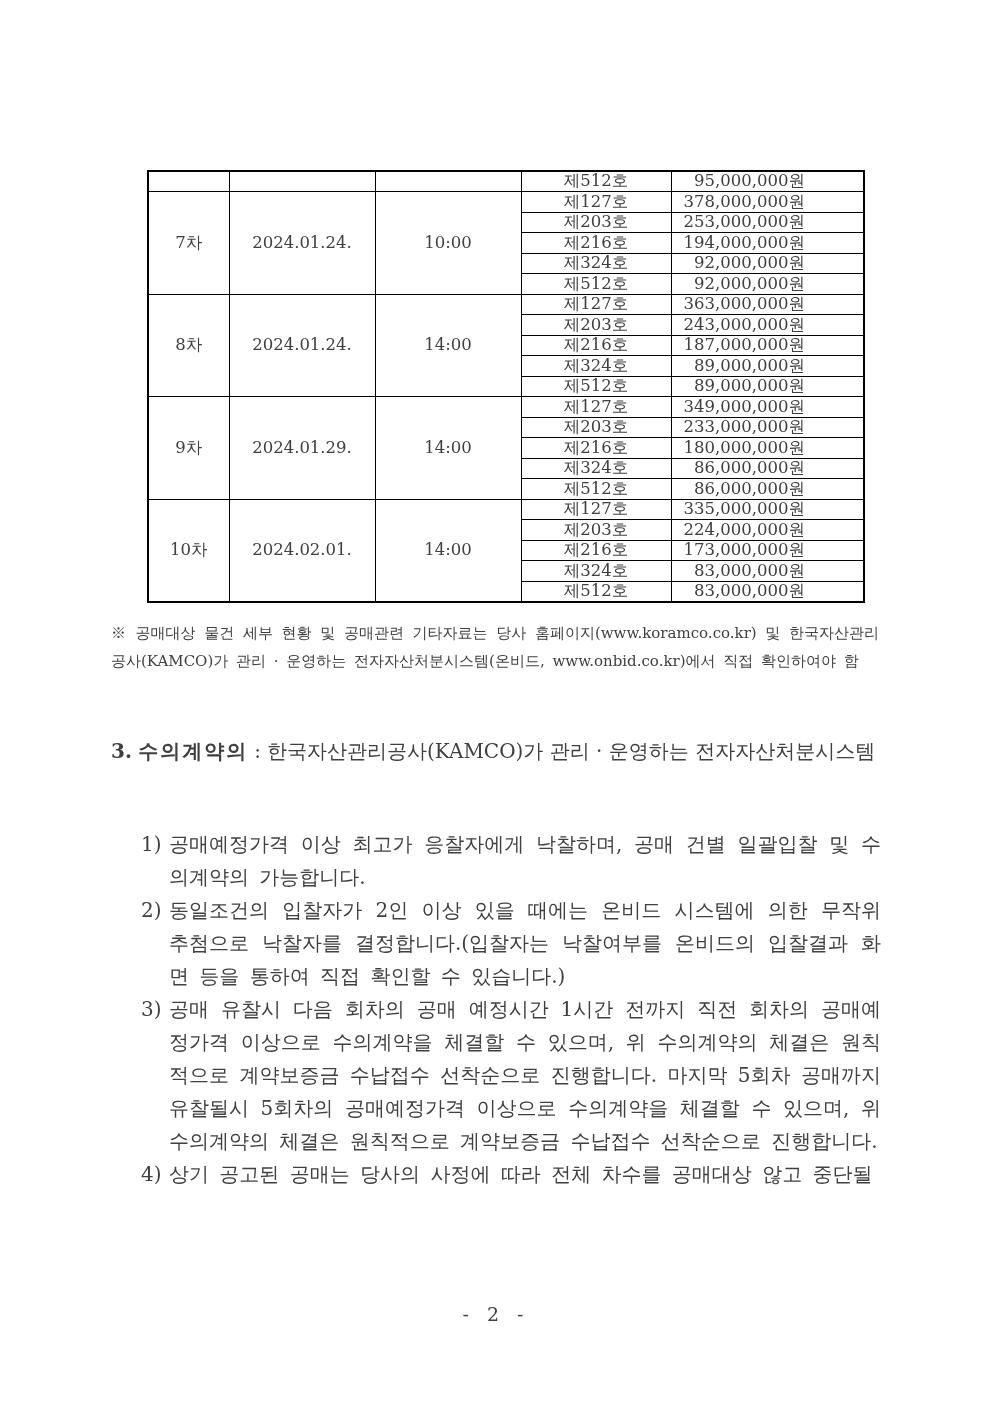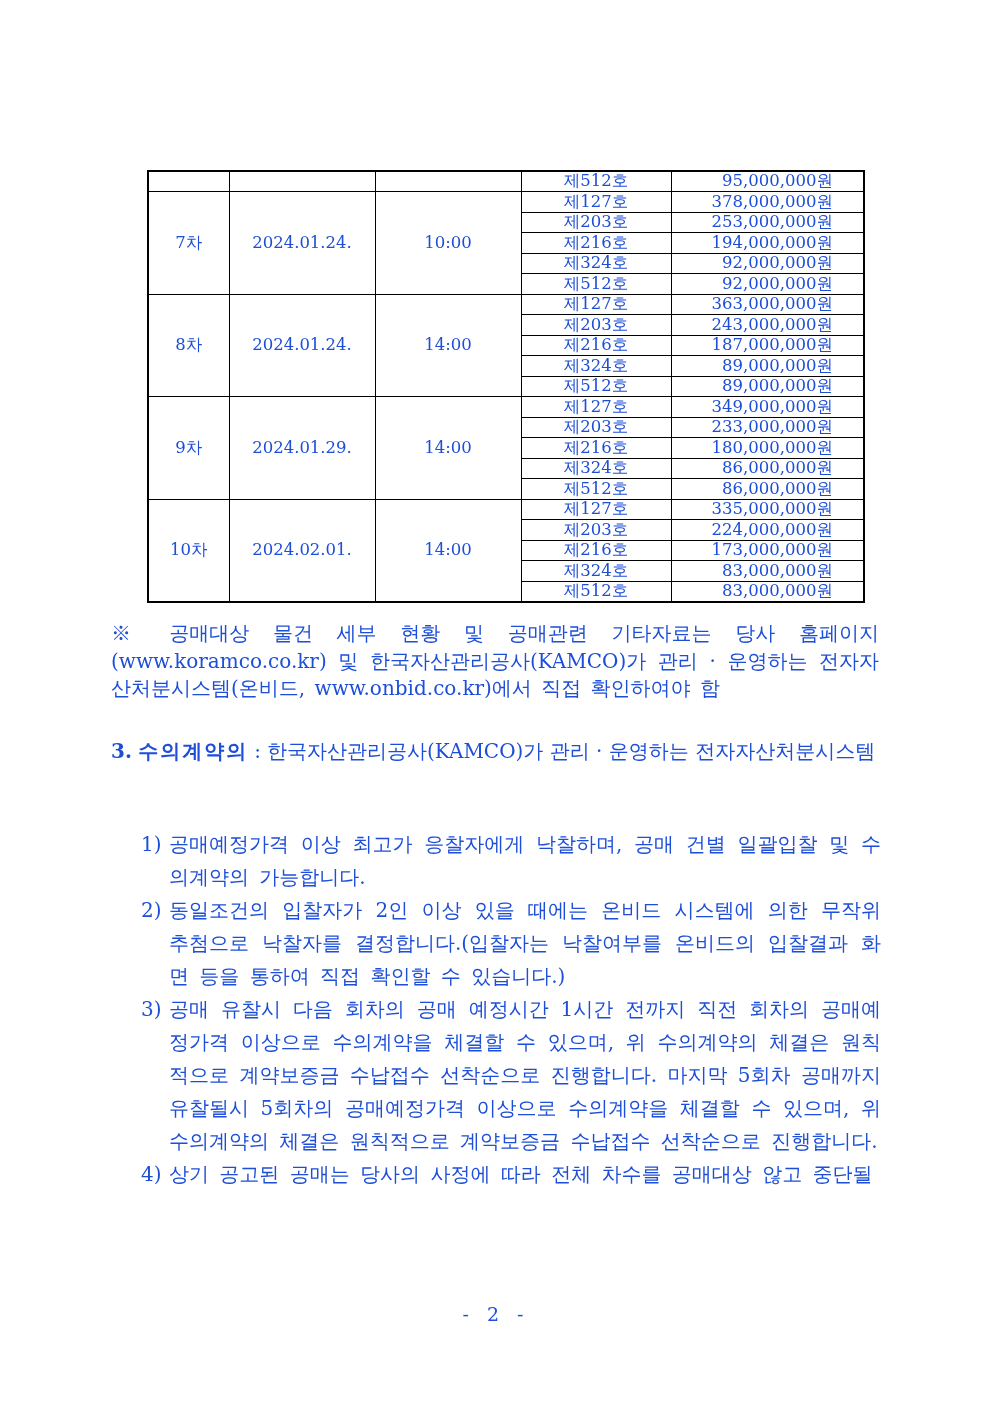--- a/index.html
+++ b/index.html
@@ -4,21 +4,21 @@
 <style>
   * { margin: 0; padding: 0; box-sizing: border-box; }
   html, body { background: #888; }
   .page {
     position: relative;
     width: 992px;
     height: 1403px;
     background: #ffffff;
     margin: 0 auto;
     font-family: "DejaVu Serif", "Liberation Serif", serif;
-    color: #1d4ed8;
+    color: #404040;
     overflow: hidden;
   }
 
   
   .auction-table {
     position: absolute;
     left: 147px;
     top: 170px;
     width: 716px;
     border-collapse: collapse;
@@ -30,35 +30,35 @@
     height: 20.5px;
     font-size: 16.5px;
     line-height: 1;
     vertical-align: middle;
     text-align: center;
     overflow: hidden;
     white-space: nowrap;
   }
   .auction-table td.price-cell {
     text-align: right;
-    padding-right: 30px;
+    padding-right: 58px;
   }
   .col-round { width: 81px; }
   .col-date  { width: 146px; }
   .col-time  { width: 146px; }
   .col-unit  { width: 150px; }
   .col-price { width: 193px; }
 
   
   .note {
     position: absolute;
     left: 111px;
     top: 620px;
     width: 768px;
-    font-size: 20px;
+    font-size: 15px;
     line-height: 27.5px;
     text-align: justify;
     word-spacing: 3px;
   }
 
   
   .section {
     position: absolute;
     left: 111px;
     width: 770px;

